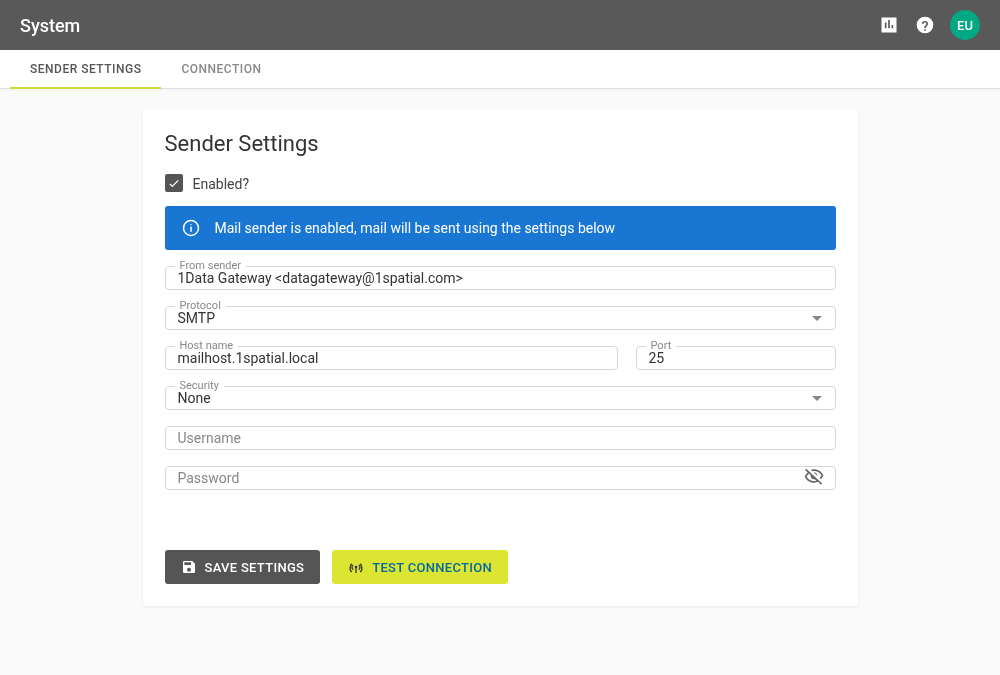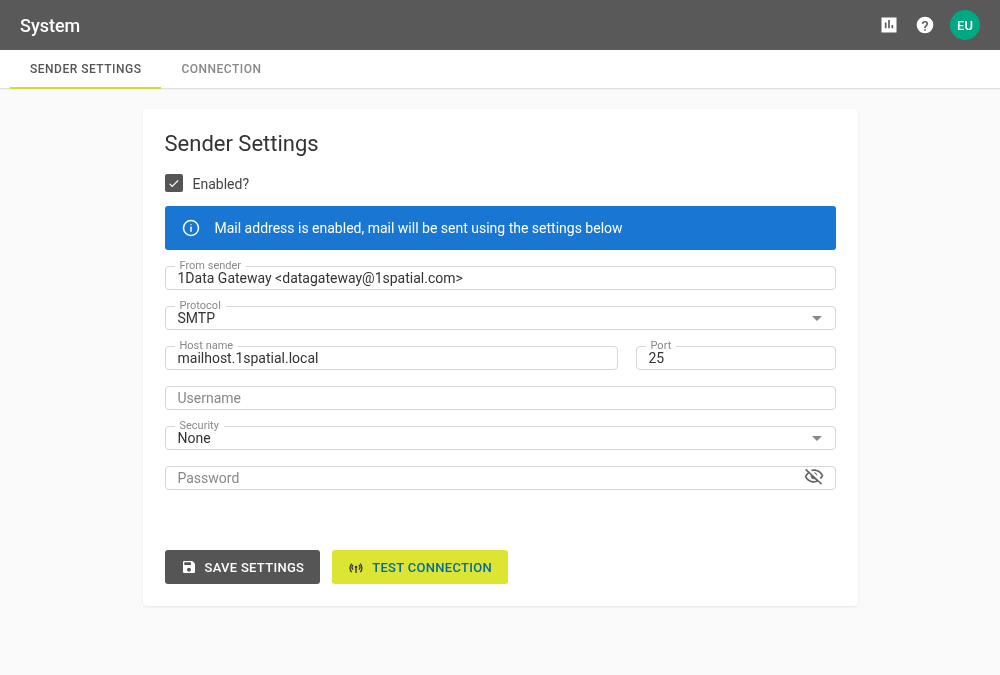--- a/index.html
+++ b/index.html
@@ -92,21 +92,21 @@
     </div>
 
     <div class="banner">
       <div class="banner-icon">
         <svg viewBox="0 0 24 24">
             <circle cx="12" cy="12" r="9"></circle>
             <circle cx="12" cy="8" r="0.8" fill="#fff" stroke="none"></circle>
             <line x1="12" y1="11" x2="12" y2="16" stroke-linecap="round"></line>
           </svg>
       </div>
-      <span class="banner-text">Mail address is enabled, mail will be sent using the settings below</span>
+      <span class="banner-text">Mail sender is enabled, mail will be sent using the settings below</span>
     </div>
 
     <div class="field">
       <span class="field-label">From sender</span>
       <input class="field-input" value="1Data Gateway &lt;datagateway@1spatial.com&gt;" style="">
     </div>
 
     <div class="field">
       <span class="field-label">Protocol</span>
       <input class="field-input field-select" readonly="" value="SMTP" style="">
@@ -120,29 +120,29 @@
         <span class="field-label">Host name</span>
         <input class="field-input" value="mailhost.1spatial.local" style="">
       </div>
       <div class="field port">
         <span class="field-label">Port</span>
         <input class="field-input" value="25" style="">
       </div>
     </div>
 
     <div class="field">
-      <input class="field-input" placeholder="Username" style="">
-    </div>
-
-    <div class="field">
       <span class="field-label">Security</span>
       <input class="field-input field-select" readonly="" value="None" style="">
       <span class="field-caret"><svg viewBox="0 0 10 10">
             <path d="M0 2.5l5 5 5-5z"></path>
           </svg></span>
+    </div>
+
+    <div class="field">
+      <input class="field-input" placeholder="Username" style="">
     </div>
 
     <div class="field">
       <input type="password" class="field-input" placeholder="Password" style="">
       <span class="field-eye">
         <svg viewBox="0 0 24 24">
             <path d="M12 6c3.8 0 7.2 2.1 9 5.5-.6 1.1-1.4 2.1-2.3 2.9l1.4 1.4c1.3-1.1 2.3-2.6 3-4.3C21 6.9 16.8 4 12 4c-1.3 0-2.6.2-3.8.6l1.6 1.6c.7-.1 1.5-.2 2.2-.2zM3.3 4.5L2 5.8l3 3C3.5 10 2.3 11.6 1.5 13.5 3.5 18.1 7.7 21 12.5 21c1.7 0 3.3-.4 4.8-1l3 3 1.3-1.3L3.3 4.5zM12.5 19c-3.8 0-7.2-2.1-9-5.5.7-1.4 1.7-2.6 2.9-3.5l2 2c-.2.5-.4 1-.4 1.5 0 2.2 1.8 4 4 4 .5 0 1-.1 1.5-.4l1.6 1.6c-.8.2-1.7.3-2.6.3zm2-6.5c0-.3 0-.5-.1-.8l2.6 2.6c.3-.5.5-1.2.5-1.8 0-2.2-1.8-4-4-4-.6 0-1.3.2-1.8.5l2.6 2.6c-.3-.1-.5-.1-.8-.1z" opacity="0"></path>
             <path d="M12 5c-5 0-9.3 3-11 7.5C2.7 17 7 20 12 20c1.6 0 3.1-.3 4.5-.9l-1.5-1.5c-.9.3-1.9.4-3 .4-4 0-7.5-2.3-9-5.5.7-1.5 1.8-2.8 3.1-3.8l-1.4-1.4C3.2 8.5 2 10.3 1 12.5 2.7 17 7 20 12 20M2.1 3.5L3.5 2.1l18.4 18.4-1.4 1.4L17 18.4c-1.5.7-3.2 1.1-5 1.1-5 0-9.3-3-11-7.5.8-2 2.1-3.7 3.8-5L2.1 3.5zm10.4 10.4l-4.4-4.4c-.1.3-.1.6-.1 1 0 2.2 1.8 4 4 4 .4 0 .7 0 1-.1l-.5-.5zM12 7c2.8 0 5 2.2 5 5 0 .6-.1 1.2-.3 1.8l2.1 2.1c1.3-1 2.3-2.4 3-3.9C20 7.4 16.3 5 12 5c-1.1 0-2.1.2-3.1.4l1.6 1.6c.5-.1 1-.1 1.5 0z" opacity="0"></path>
             <path d="M12 6c4 0 7.5 2.3 9 5.5-.5 1.1-1.3 2.1-2.2 2.9l1.4 1.4c1.3-1.1 2.4-2.6 3-4.3C21.3 6.9 17 4 12 4c-1.3 0-2.6.2-3.8.6l1.6 1.6c.7-.1 1.5-.2 2.2-.2zM2.7 3.3L1.3 4.7l3.2 3.2C2.9 9.1 1.6 10.7.8 12.5c1.9 4.6 6.2 7.5 11.2 7.5 1.7 0 3.4-.4 4.9-1l3.4 3.4 1.4-1.4L2.7 3.3zM12 18c-4 0-7.5-2.3-9-5.5.7-1.4 1.7-2.6 3-3.6l2.1 2.1c-.1.3-.1.6-.1 1 0 2.2 1.8 4 4 4 .3 0 .7 0 1-.1l1.7 1.7c-.9.3-1.8.4-2.7.4zm.2-9.9l3.7 3.7v-.3c0-2.2-1.8-4-4-4l.3.6z"></path>
           </svg>

